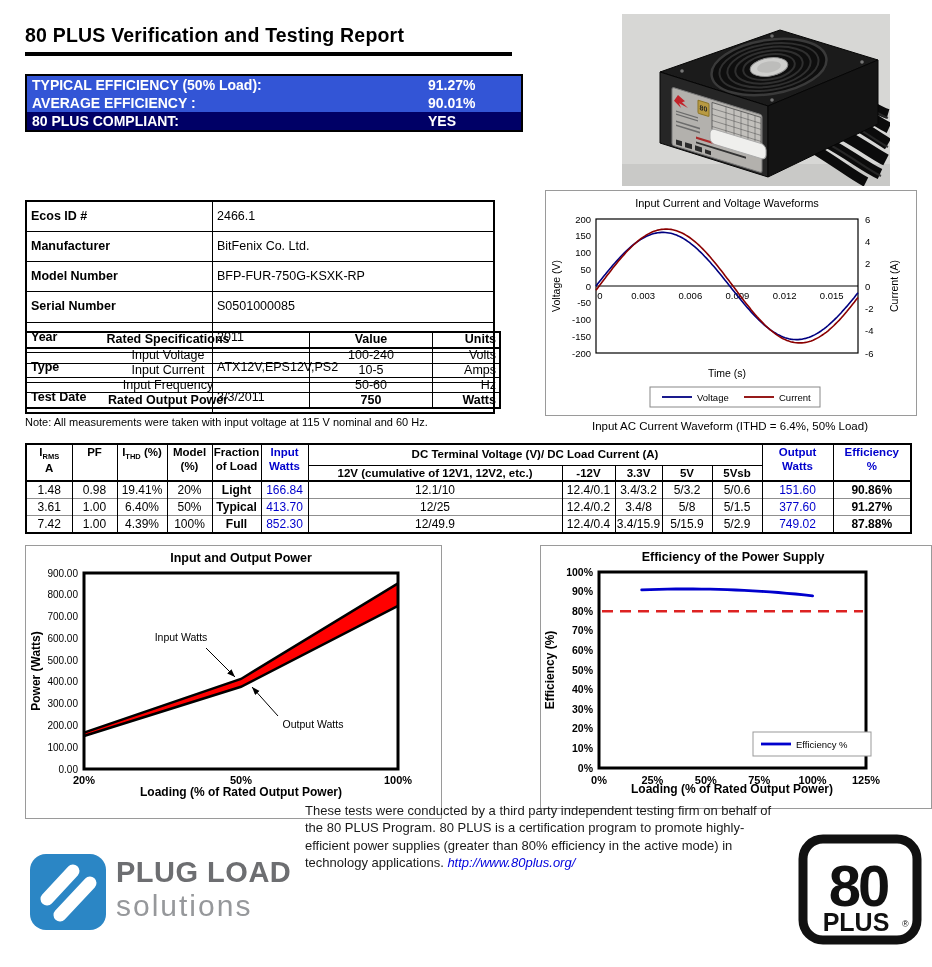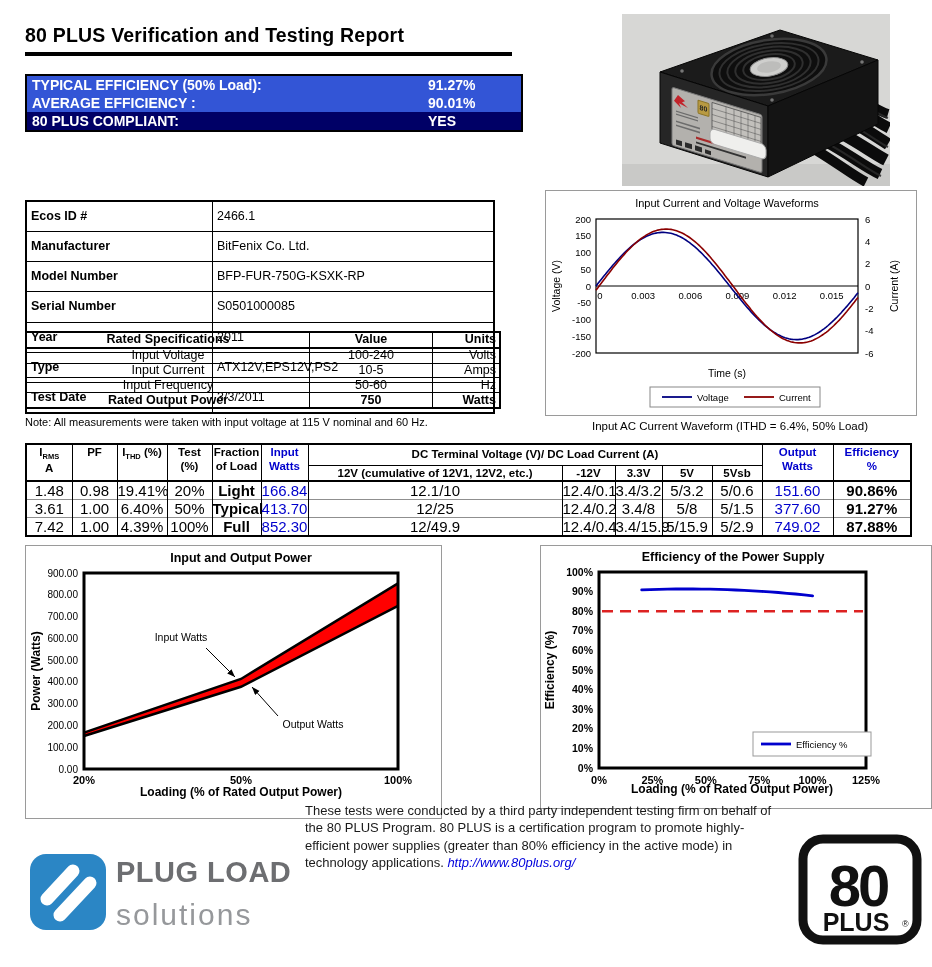--- a/index.html
+++ b/index.html
@@ -29,31 +29,31 @@
   .note{left:25px;top:416px;font-size:11px}
   .box{border:1px solid #9a9a9a;background:#fff}
   .wavebox{left:545px;top:190px;width:370px;height:224px}
   .cap{left:545px;top:420px;width:370px;font-size:11.5px;text-align:center}
   .lt{left:25px;top:443px;table-layout:fixed;width:885px;border:2px solid #000}
   .lt th{border:1px solid #000;font-size:11.5px;font-weight:bold;padding:1px 0 0 0;text-align:center;vertical-align:top;line-height:1.18;overflow:hidden}
   .lt th.grp{vertical-align:middle}
   .lt thead{border-bottom:2px solid #000}
   .lt thead tr.h1{height:21px}
   .lt thead tr.h2{height:16px}
-  .lt td{border-left:1px solid #000;border-right:1px solid #000;border-top:1px solid #8f8f8f;font-size:15px;text-align:center;padding:0;height:16px;vertical-align:middle}
+  .lt td{border-left:1px solid #000;border-right:1px solid #000;border-top:1px solid #8f8f8f;font-size:12px;text-align:center;padding:0;height:16px;vertical-align:middle}
   .lt sub{font-size:7.5px}
   .blue{color:#0000CC}
   .bold{font-weight:bold}
   .pbox{left:25px;top:545px;width:415px;height:272px}
   .ebox{left:540px;top:545px;width:390px;height:262px}
   svg text{font-family:"Liberation Sans",sans-serif}
   .photo{left:622px;top:14px}
   .wm{left:116px;top:858px}
   .wm1{font-size:29px;font-weight:bold;color:#6d6e71;letter-spacing:.5px;line-height:1}
-  .wm2{font-size:30px;color:#96989b;letter-spacing:2px;line-height:1.05;margin-top:12px}
+  .wm2{font-size:30px;color:#96989b;letter-spacing:2px;line-height:1.05;margin-top:3px}
   .ftext{left:305px;top:802px;width:478px;font-size:13px;line-height:1.33;color:#1a1a1a}
   .lnk{color:#0000DD;font-style:italic;text-decoration:none}
 </style>
 </head>
 <body>
 
 <div class="page">
 
   <div class="abs title">80 PLUS Verification and Testing Report</div>
   <div class="abs rule"></div>
@@ -263,21 +263,21 @@
             <div>A</div>
           </th>
         <th rowspan="2">
             <div>PF</div>
             <div></div>
           </th>
         <th rowspan="2">
             <div><span>I</span><sub>THD</sub><span> (%)</span></div>
           </th>
         <th rowspan="2">
-            <div>Test</div>
+            <div>Model</div>
             <div>(%)</div>
           </th>
         <th rowspan="2">
             <div>Fraction</div>
             <div>of Load</div>
           </th>
         <th rowspan="2" class="blue">
             <div>Input</div>
             <div>Watts</div>
           </th>

